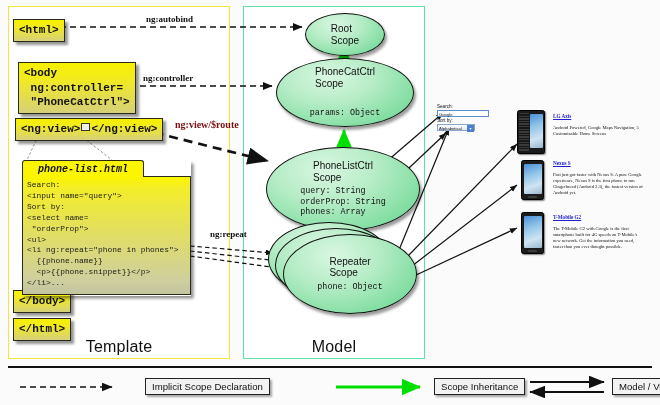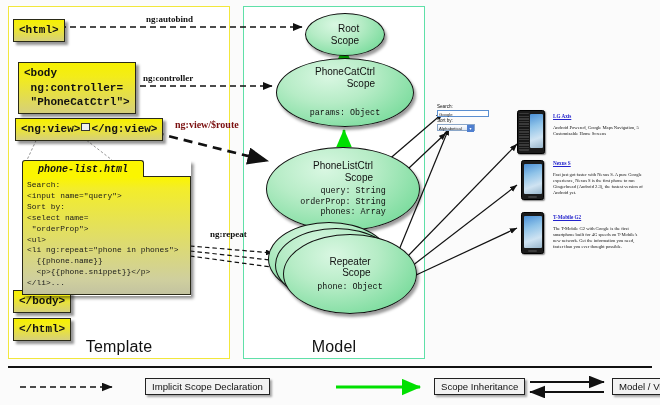--- a/index.html
+++ b/index.html
@@ -39,21 +39,21 @@
   #note-body{position:relative;top:-1px;border:1.1px solid #2a2a18;
              background:linear-gradient(180deg,#fbf500 0%,#f3ed2a 10%,#cfcf9e 88%,#c3c3a0 100%);
              font-family:"Liberation Mono",monospace;font-size:7.9px;line-height:1.38;
              color:#1a1a1a;padding:3px 4px 5px 4px;white-space:pre;}
 
   
   .scope{position:absolute;border:1.3px solid #111;border-radius:50%;
          background:radial-gradient(ellipse at 38% 26%,#d9f7e2 0%,#b6ecc6 38%,#7fdda0 78%,#63cf8c 100%);
          box-shadow:2px 3px 3px rgba(0,0,0,.4);
          display:flex;flex-direction:column;align-items:center;justify-content:center;
-         text-align:right;color:#111;}
+         text-align:left;color:#111;}
   .scope .nm{font-size:10px;line-height:1.15;}
   .scope .pr{font-family:"Liberation Mono",monospace;font-size:8.4px;
              line-height:1.25;margin-top:3px;white-space:pre;}
   #scope-root    {left:305px;top:13px; width:78px; height:41px;}
   #scope-cat     {left:276px;top:58px; width:136px;height:67px;gap:16px;}
   #scope-list    {left:266px;top:147px;width:152px;height:82px;}
   #scope-rep3    {left:268px;top:222px;width:120px;height:72px;z-index:1;}
   #scope-rep2    {left:275px;top:228px;width:120px;height:72px;z-index:2;}
   #scope-rep1    {left:283px;top:234px;width:132px;height:78px;z-index:3;}
 

